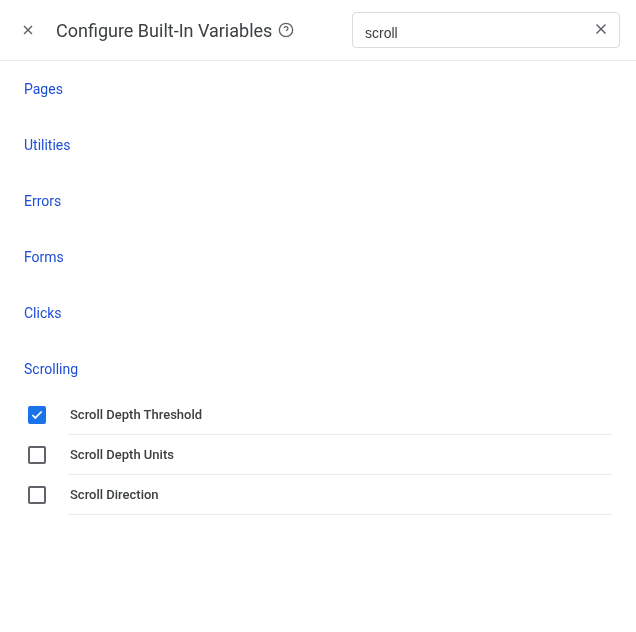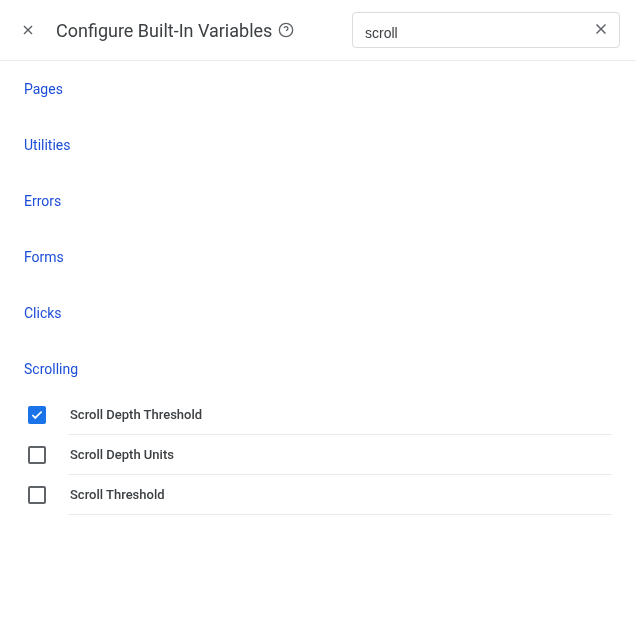--- a/index.html
+++ b/index.html
@@ -187,17 +187,17 @@
       </div>
       <div class="row-inner">
         <span class="var-label">Scroll Depth Units</span>
       </div>
     </div>
     <div class="var-row-outer">
       <div class="checkbox">
         
       </div>
       <div class="row-inner">
-        <span class="var-label">Scroll Threshold</span>
+        <span class="var-label">Scroll Direction</span>
       </div>
     </div>
   </div>
 </div>
 
 </body></html>

